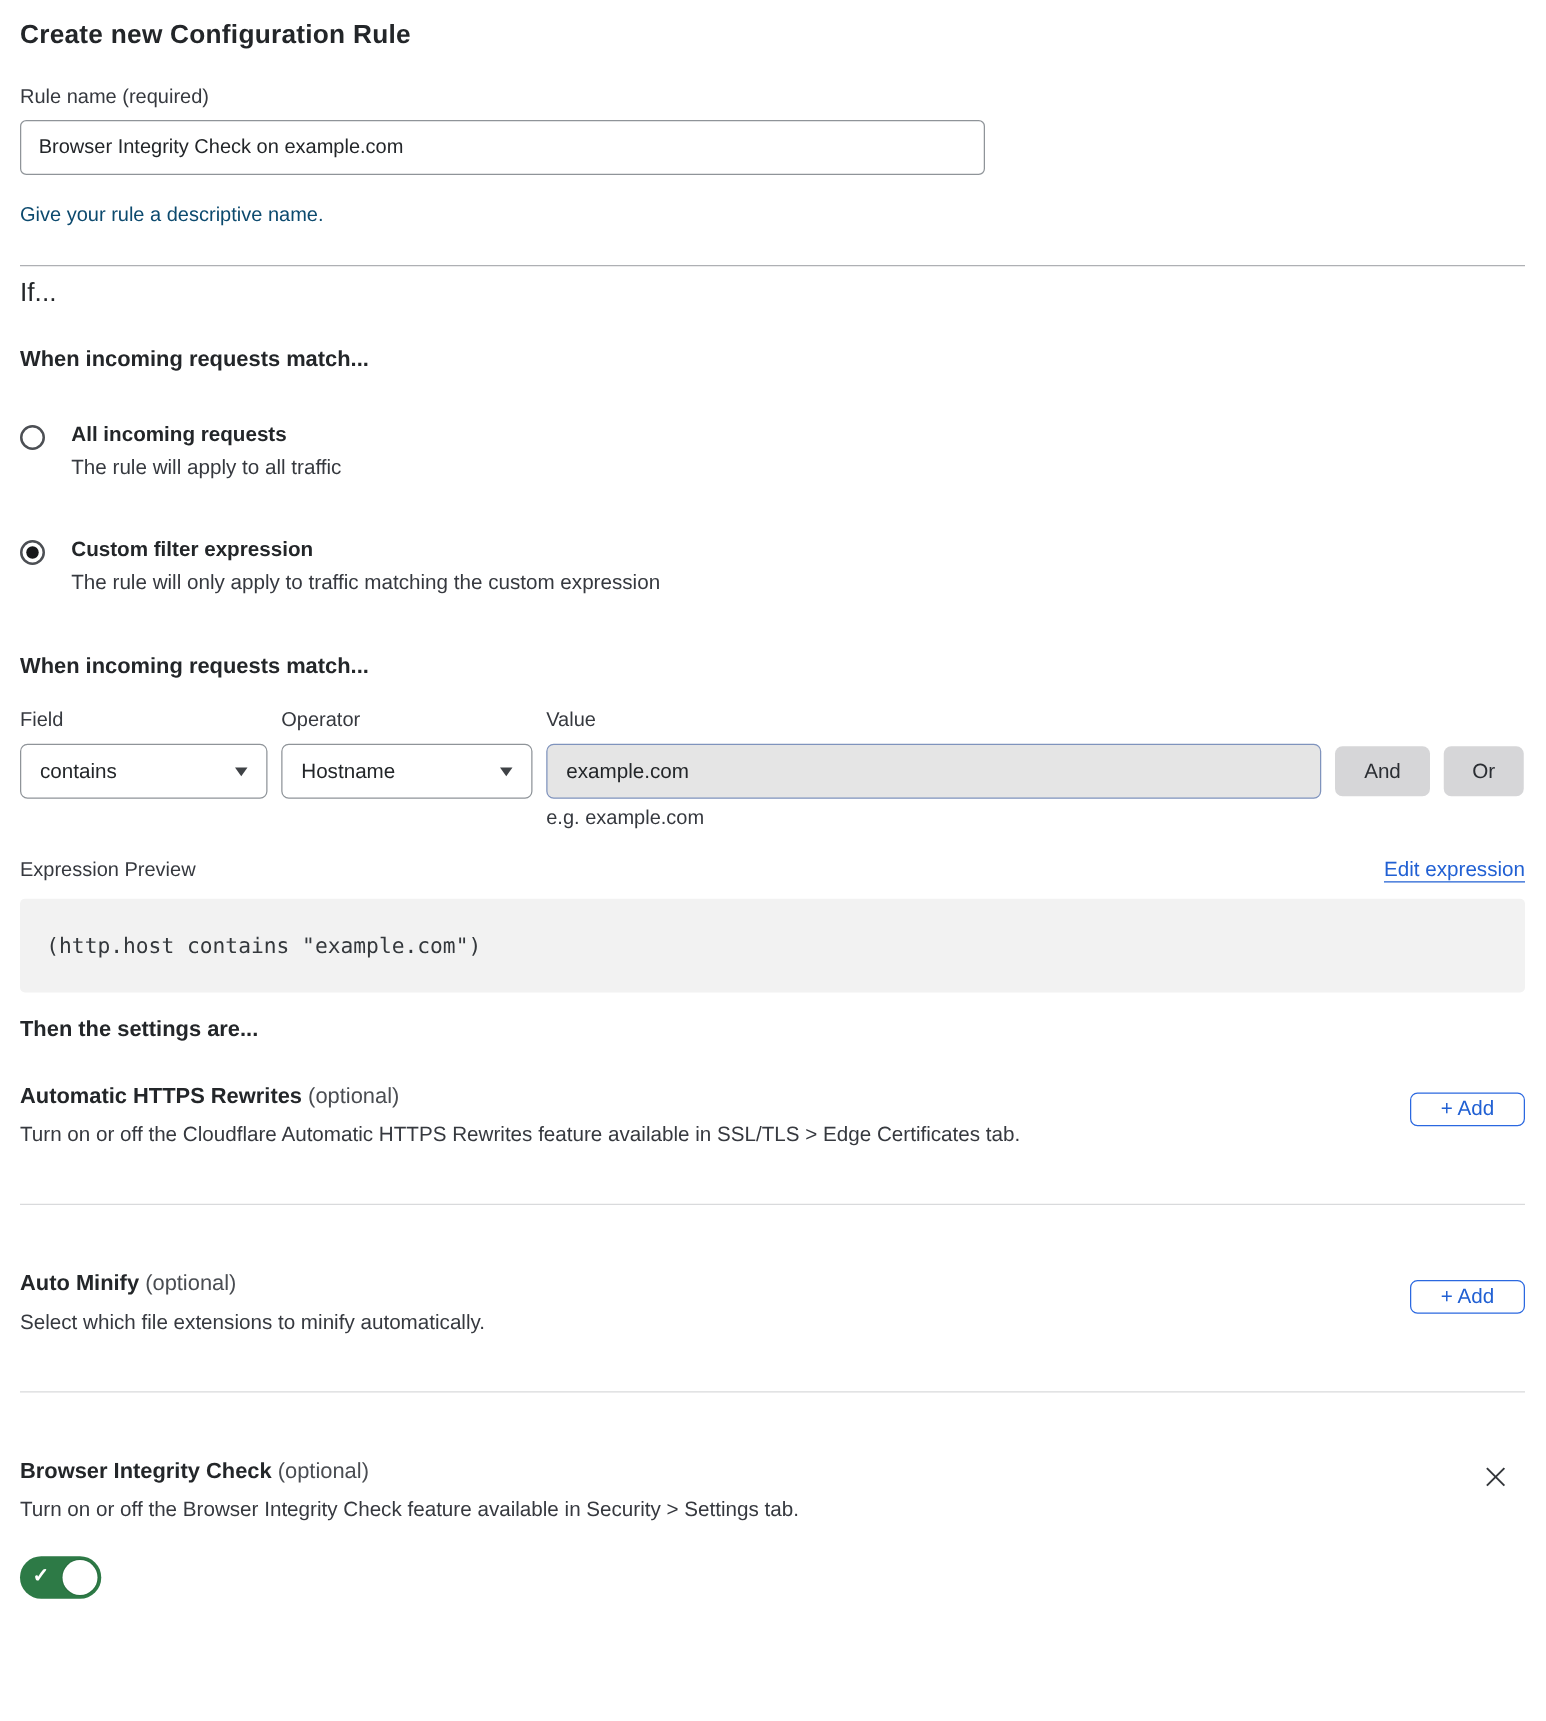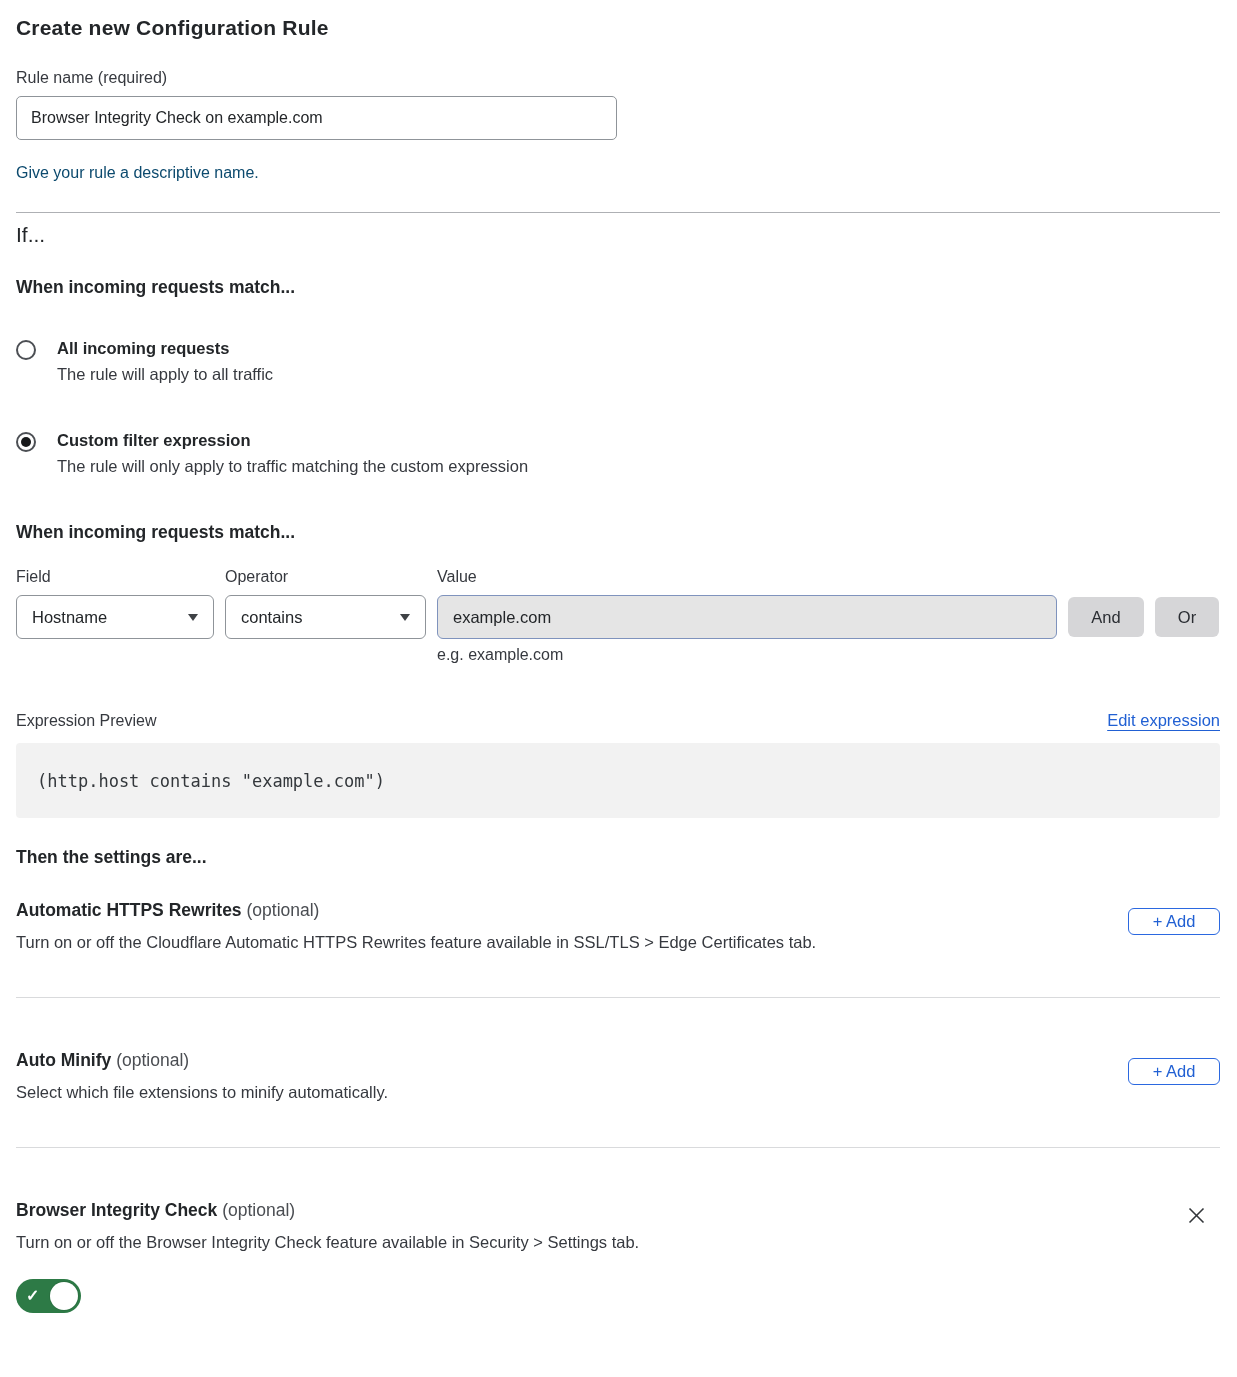--- a/index.html
+++ b/index.html
@@ -15,21 +15,21 @@
     margin-top: 16px;
     font-size: 21px;
     font-weight: 700;
     color: #232629;
     letter-spacing: .2px;
   }
   .field-label { margin-top: 29px; font-size: 16px; color: #36393f; }
   .rule-input {
     display: block;
     margin-top: 9px;
-    width: 601px;
+    width: 772px;
     height: 44px;
     border: 1px solid #8f9499;
     border-radius: 5px;
     padding: 0 14px;
     font-size: 16px;
     color: #232629;
     font-family: "Liberation Sans", sans-serif;
     outline: none;
     background: #ffffff;
   }
@@ -108,21 +108,21 @@
     border: none;
     border-radius: 6px;
     background: #d6d6d8;
     font-size: 16.5px;
     color: #2b2e33;
     font-family: "Liberation Sans", sans-serif;
     cursor: pointer;
   }
   .value-help { margin-top: 7px; margin-left: 421px; font-size: 16px; color: #36393f; }
   .preview-row {
-    margin-top: 47px;
+    margin-top: 23px;
     display: flex;
     justify-content: space-between;
     align-items: baseline;
   }
   .preview-label { font-size: 16px; color: #36393f; }
   .edit-link {
     font-size: 16.5px;
     color: #2160d3;
     text-decoration: underline;
     text-underline-offset: 4px;
@@ -133,21 +133,21 @@
     height: 75px;
     background: #f2f2f2;
     border-radius: 4px;
     display: flex;
     align-items: center;
     padding: 0 21px;
     font-family: "DejaVu Sans Mono", "Liberation Mono", monospace;
     font-size: 17px;
     color: #34383c;
   }
-  .then-heading { margin-top: 29px; }
+  .then-heading { margin-top: 19px; }
   .setting-section { display: flex; justify-content: space-between; align-items: flex-start; }
   .setting-1 { margin-top: 32px; }
   .setting-2 { margin-top: 52px; }
   .setting-3 { margin-top: 52px; }
   .setting-name { font-size: 17.5px; font-weight: 700; color: #232629; }
   .setting-optional { font-weight: 400; color: #4a4d52; }
   .setting-desc { margin-top: 12px; font-size: 16.5px; color: #36393f; }
   .add-btn {
     margin-top: 8px;
     width: 92px;
@@ -235,25 +235,25 @@
 <div class="builder-grid builder-labels">
   <span>Field</span>
   <span>Operator</span>
   <span>Value</span>
   <span></span>
     <span></span>
 </div>
 
 <div class="builder-grid builder-controls">
   <div class="select-box">
+    <span>contains</span>
+    <span class="caret"></span>
+  </div>
+  <div class="select-box">
     <span>Hostname</span>
-    <span class="caret"></span>
-  </div>
-  <div class="select-box">
-    <span>contains</span>
     <span class="caret"></span>
   </div>
   <input class="value-input" type="text" value="example.com" style="">
   <button class="and-or-btn">And</button>
   <button class="and-or-btn">Or</button>
 </div>
 
 <div class="value-help">e.g. example.com</div>
 
 <div class="preview-row">

